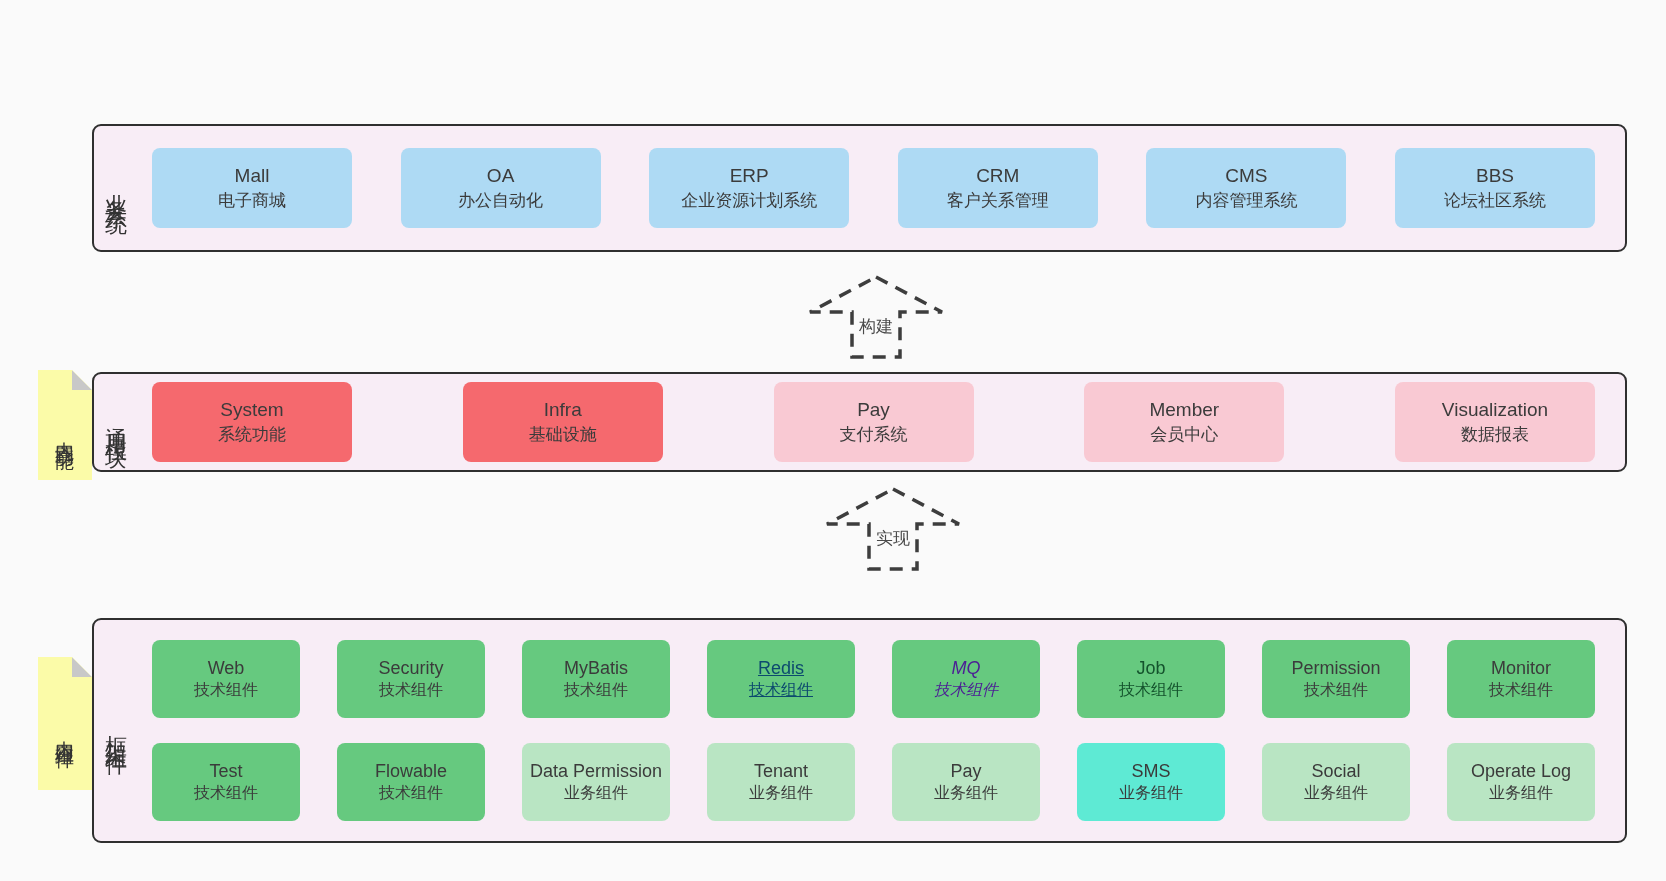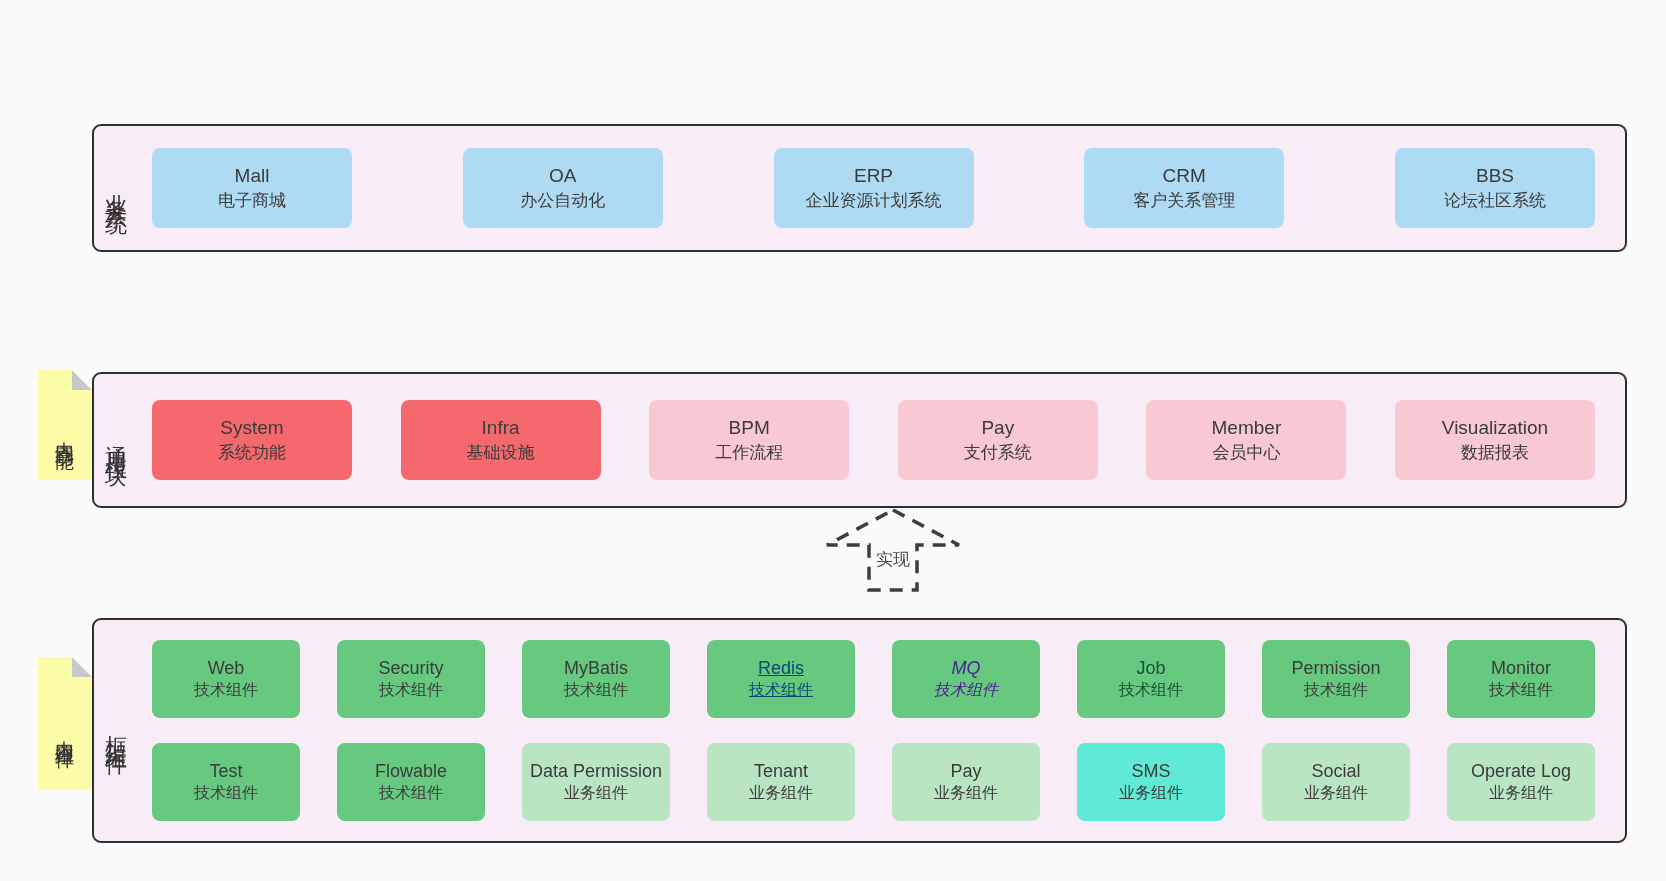--- a/index.html
+++ b/index.html
@@ -6,21 +6,21 @@
   body{font-family:"Liberation Sans","DejaVu Sans",sans-serif;}
   .canvas{position:relative;width:1666px;height:881px;background:#fafafa;overflow:hidden;color:#3b3b3b;}
 
   
   .panel{
     position:absolute;left:92px;width:1535px;
     background:#f8edf6;border:2px solid #2f2f2f;border-radius:9px;
     box-sizing:border-box;display:flex;z-index:2;
   }
   .panel-1{top:124px;height:128px;}
-  .panel-2{top:372px;height:136px;}
+  .panel-2{top:372px;height:100px;}
   .panel-3{top:618px;height:225px;justify-content:center;}
 
   .vlabel-wrap{width:44px;display:flex;align-items:center;justify-content:center;flex:0 0 auto;}
   .vlabel{
     writing-mode:vertical-rl;text-orientation:upright;
     font-size:22px;letter-spacing:0.28em;color:#333;line-height:1;
   }
   .rows{flex:1;display:flex;flex-direction:column;justify-content:center;gap:25px;padding:0 30px 0 14px;}
   .row{display:flex;justify-content:space-between;}
 
@@ -31,21 +31,21 @@
   .panel-1 .box,.panel-2 .box{width:200px;height:80px;}
   .panel-1 .box-name,.panel-2 .box-name{font-size:19px;}
   .panel-1 .box-sub,.panel-2 .box-sub{font-size:17px;}
   .panel-3 .box{width:148px;height:78px;line-height:1.28;}
   .panel-3 .box-name{font-size:18px;}
   .panel-3 .box-sub{font-size:16px;}
 
   
   .arrow{position:absolute;width:140px;height:86px;z-index:1;}
   .arrow-1{left:806px;top:274px;}
-  .arrow-2{left:823px;top:507px;}
+  .arrow-2{left:823px;top:486px;}
   .arrow svg{position:absolute;left:0;top:0;}
   .arrow-label{
     position:absolute;left:50%;top:40px;transform:translateX(-50%);
     background:#fafafa;padding:1px 4px;font-size:17px;color:#4a4a4a;white-space:nowrap;
   }
 
   
   .sticky{
     position:absolute;width:54px;z-index:1;
     clip-path:polygon(0 0, calc(100% - 20px) 0, 100% 20px, 100% 100%, 0 100%);
@@ -82,45 +82,51 @@
           </div>
           <div class="box" style="background: rgb(174, 218, 244); color: rgb(59, 59, 59);">
             <div class="box-name">ERP</div>
             <div class="box-sub">企业资源计划系统</div>
           </div>
           <div class="box" style="background: rgb(174, 218, 244); color: rgb(59, 59, 59);">
             <div class="box-name">CRM</div>
             <div class="box-sub">客户关系管理</div>
           </div>
           <div class="box" style="background: rgb(174, 218, 244); color: rgb(59, 59, 59);">
+            <div class="box-name">CMS</div>
+            <div class="box-sub">内容管理系统</div>
+          </div>
+          <div class="box" style="background: rgb(174, 218, 244); color: rgb(59, 59, 59);">
             <div class="box-name">BBS</div>
             <div class="box-sub">论坛社区系统</div>
           </div>
         </div>
       </div>
     </div>
 
+  <div class="arrow arrow-1">
+    <svg width="140" height="86" viewBox="0 0 140 86">
+      <polygon points="70,3 136,38 94,38 94,83 46,83 46,38 4,38" fill="#fafafa" stroke="#3d3d3d" stroke-width="3.5" stroke-dasharray="13 9" stroke-linejoin="miter"></polygon>
+    </svg>
+    <span class="arrow-label">构建</span>
+  </div>
 
   <div class="panel panel-2" style="background: rgb(248, 237, 246); border-color: rgb(47, 47, 47);">
       <div class="vlabel-wrap">
         <span class="vlabel">通用模块</span>
       </div>
       <div class="rows">
         <div class="row">
           <div class="box" style="background: rgb(245, 105, 110); color: rgb(59, 59, 59);">
             <div class="box-name">System</div>
             <div class="box-sub">系统功能</div>
           </div>
           <div class="box" style="background: rgb(245, 105, 110); color: rgb(59, 59, 59);">
             <div class="box-name">Infra</div>
             <div class="box-sub">基础设施</div>
-          </div>
-          <div class="box" style="background: rgb(249, 201, 211); color: rgb(59, 59, 59);">
-            <div class="box-name">BPM</div>
-            <div class="box-sub">工作流程</div>
           </div>
           <div class="box" style="background: rgb(249, 201, 211); color: rgb(59, 59, 59);">
             <div class="box-name">Pay</div>
             <div class="box-sub">支付系统</div>
           </div>
           <div class="box" style="background: rgb(249, 201, 211); color: rgb(59, 59, 59);">
             <div class="box-name">Member</div>
             <div class="box-sub">会员中心</div>
           </div>
           <div class="box" style="background: rgb(249, 201, 211); color: rgb(59, 59, 59);">

